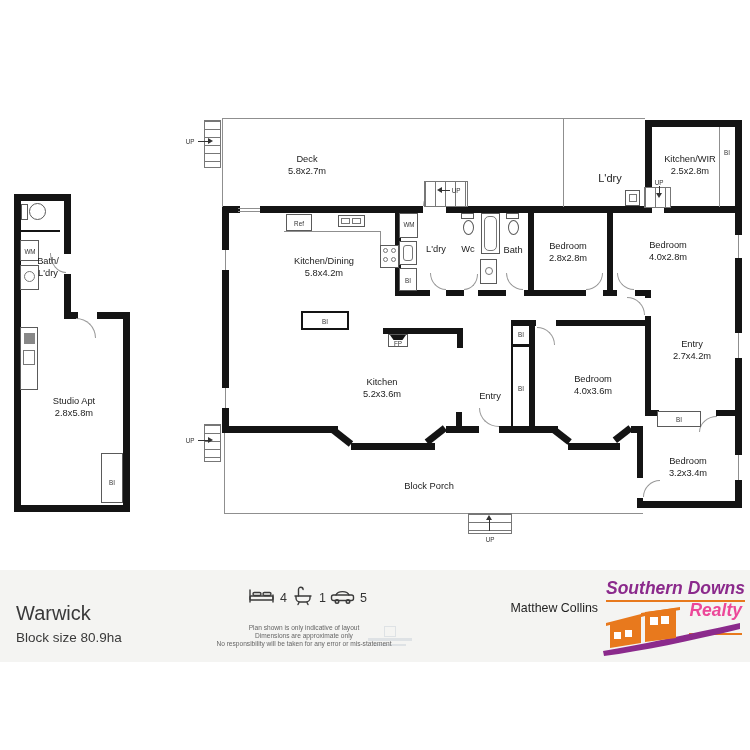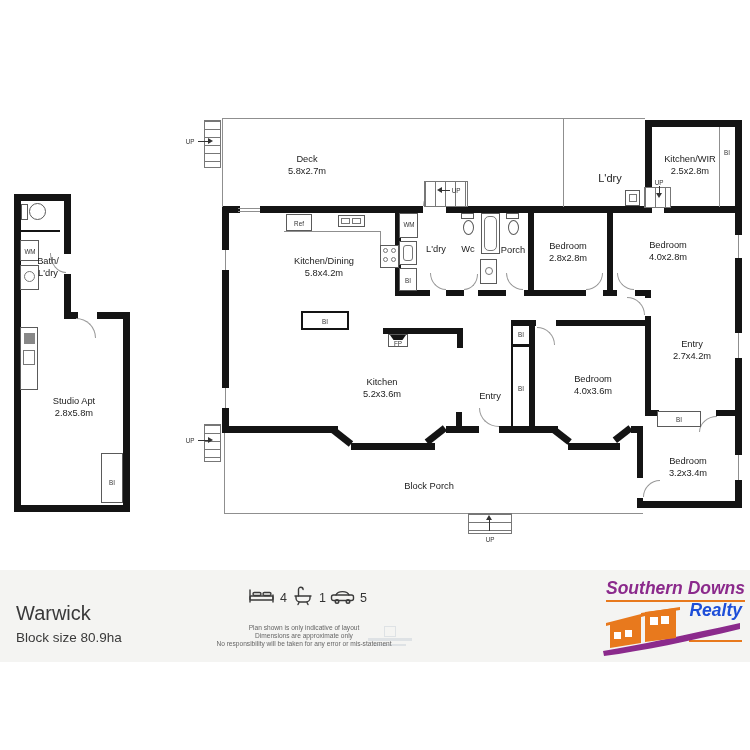--- a/index.html
+++ b/index.html
@@ -38,21 +38,21 @@
   .addr3{position:absolute;left:16px;top:630px;font-size:13.5px;color:#3a3a3a;}
   .feat-num{position:absolute;font-size:12.5px;color:#333;}
   .disc{position:absolute;left:173px;top:624px;width:262px;text-align:center;
         font-size:6.6px;line-height:7.8px;color:#666;}
   .agent{position:absolute;left:420px;top:600px;width:178px;text-align:right;
          font-size:12.4px;line-height:16.5px;color:#1f1f1f;}
   .brand{position:absolute;left:600px;top:578px;width:146px;height:82px;text-align:right;}
   .brand .b1{position:absolute;left:6px;top:0;font-size:17.5px;font-style:italic;font-weight:bold;
              color:#8b2a8c;border-bottom:2px solid #e8791d;padding-bottom:1px;white-space:nowrap;}
   .brand .b2{position:absolute;right:4px;top:22px;font-size:17.5px;font-style:italic;font-weight:bold;
-             color:#1d4ed8;border-bottom:2px solid #e8791d;padding-bottom:19px;white-space:nowrap;}
+             color:#ec4899;border-bottom:2px solid #e8791d;padding-bottom:12px;white-space:nowrap;}
   .wmk{position:absolute;left:366px;top:626px;width:48px;height:26px;opacity:.18;}
   .wmk i{position:absolute;background:#7d97ad;}
 </style>
 </head>
 <body>
 
 <div id="page">
 
   <div id="plan">
 
@@ -238,21 +238,21 @@
       <span>Kitchen/Dining</span>
         <span>5.8x4.2m</span>
       </div>
     <div class="lbl" style="left:436px;top:250px">
       <span>L'dry</span>
       </div>
     <div class="lbl" style="left:468px;top:250px">
       <span>Wc</span>
       </div>
     <div class="lbl" style="left:513px;top:251px">
-      <span>Porch</span>
+      <span>Bath</span>
       </div>
     <div class="lbl" style="left:568px;top:253px">
       <span>Bedroom</span>
         <span>2.8x2.8m</span>
       </div>
     <div class="lbl" style="left:668px;top:252px">
       <span>Bedroom</span>
         <span>4.0x2.8m</span>
       </div>
     <div class="lbl" style="left:382px;top:389px">
@@ -325,20 +325,21 @@
     <i style="left:8px;top:18px;width:32px;height:2px"></i>
   </div>
 
   <div class="disc">
     <div>Plan shown is only indicative of layout</div>
     <div>Dimensions are approximate only</div>
     <div>No responsibility will be taken for any error or mis-statement</div>
   </div>
 
   <div class="agent">
+    <div>Matthew Collins</div>
   </div>
 
   <div class="brand">
     <span class="b1">Southern Downs</span>
     <span class="b2">Realty</span>
     <svg style="position:absolute;left:0;top:28px" width="146" height="52" viewBox="0 0 146 52">
       <path d="M3,45 C40,39 85,29 140,17 L140,23 C90,35 42,45 4,50 Z" fill="#8b2a8c"></path>
       <polygon points="6,17 45,7 45,10 6,20" fill="#e8791d"></polygon>
       <polygon points="10,17 41,9 41,37 10,42" fill="#e8791d"></polygon>
       <rect x="14" y="26" width="7" height="7" fill="#fff"></rect>

